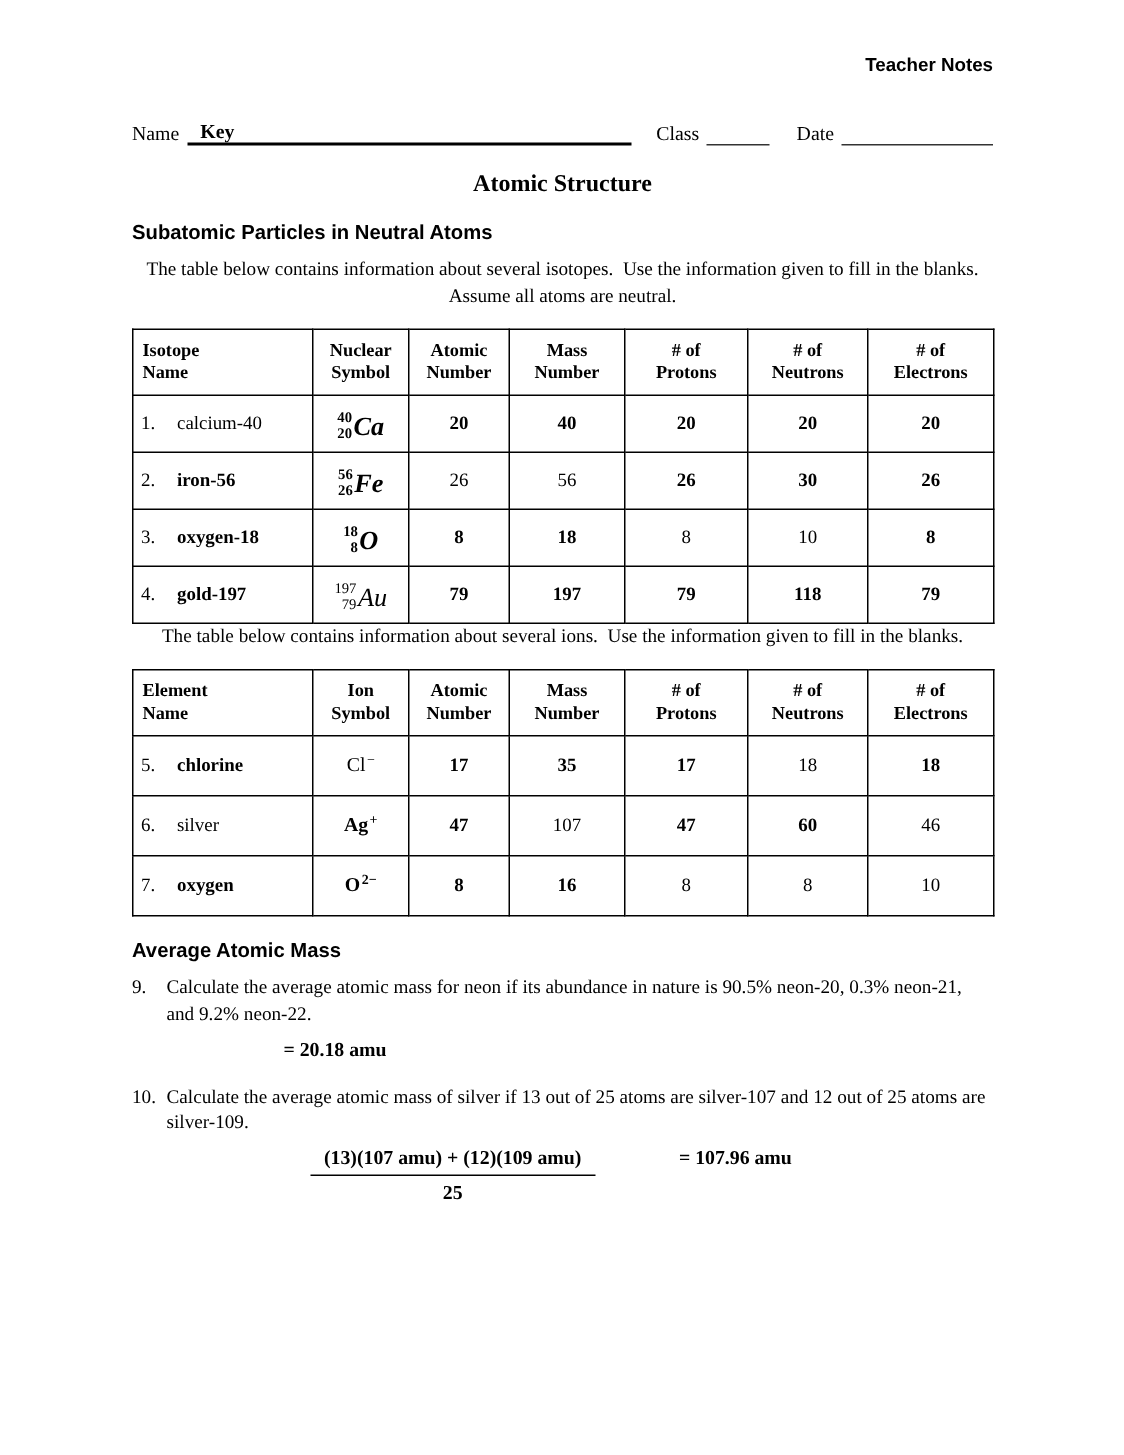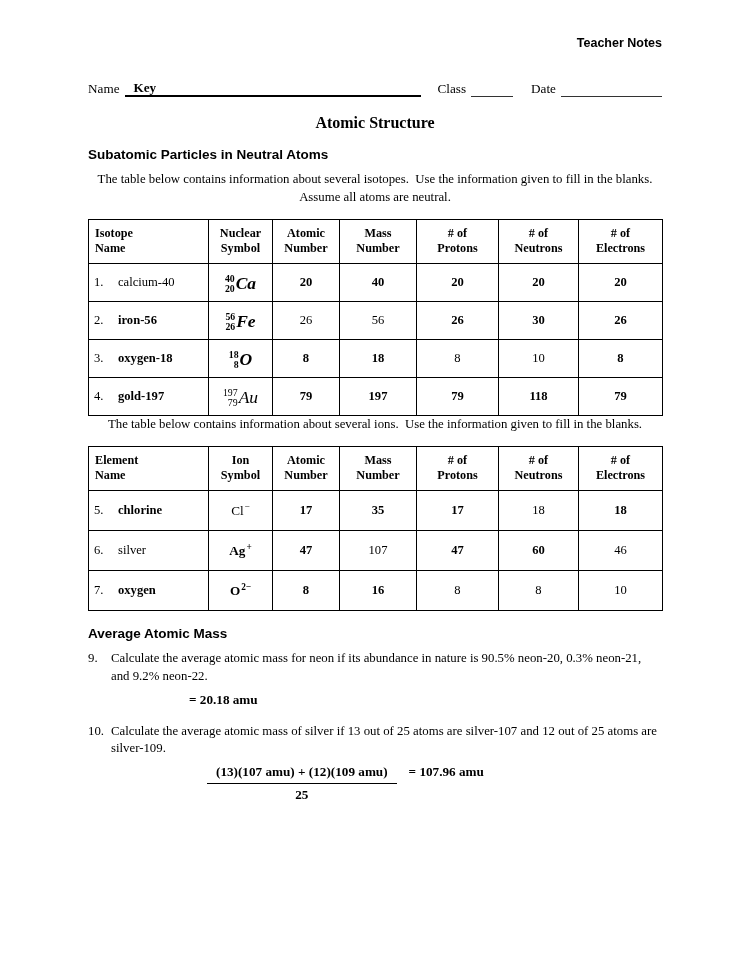--- a/index.html
+++ b/index.html
@@ -42,21 +42,21 @@
   .nuc { display:inline-flex; align-items:center; line-height:1; }
   .nuc .st { display:inline-flex; flex-direction:column; align-items:flex-end; font-size:9.8px; row-gap:1px; }
   .nuc .el { font-style:italic; font-size:17.5px; margin-left:1px; }
   .ionsym { font-size:13.2px; }
   .ionsym sup { font-size:9.3px; margin-left:1px; }
   .question { display:flex; margin:0 0 6px; line-height:1.4; }
   .qn { flex:0 0 23px; }
   .qt { flex:1; white-space:pre-wrap; }
   .work { display:flex; align-items:flex-start; font-weight:700; font-size:13.2px; margin:4px 0 15px; }
   .work.w9 { margin-left:89px; }
-  .work.w10 { margin-left:119px; }
+  .work.w10 { margin-left:119px;gap:44px; }
   .fnum { border-bottom:1.6px solid #000; padding:0 9px 3px; }
   .fden { padding-top:3px; text-align:center; }
   .fres { margin-left:12px; }
 </style>
 </head>
 <body>
 
 <div class="page">
 
   <div class="corner">Teacher Notes</div>

